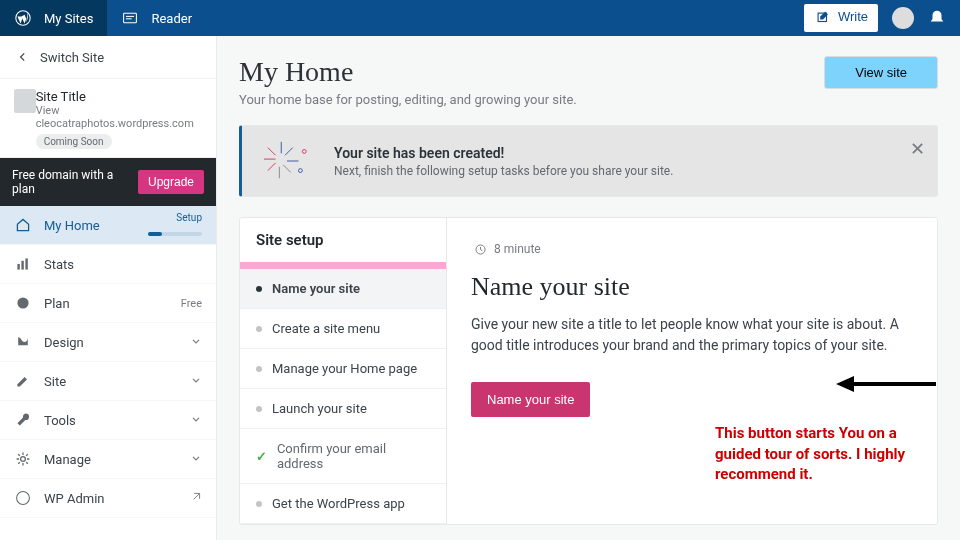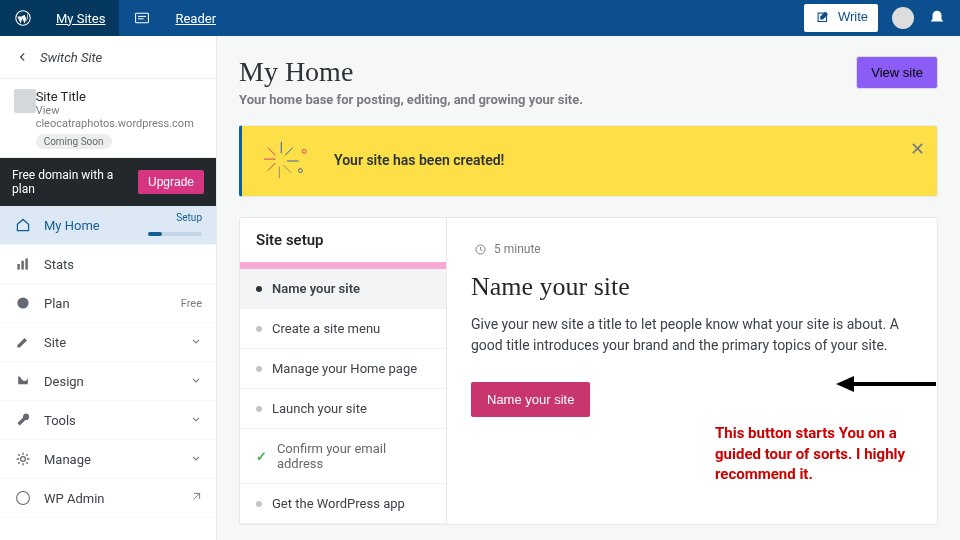--- a/index.html
+++ b/index.html
@@ -1,32 +1,32 @@
 <!DOCTYPE html>
 <html><head>
 <meta charset="utf-8">
 <style>
   * { box-sizing: border-box; margin: 0; padding: 0; }
   body { font-family: -apple-system, BlinkMacSystemFont, "Segoe UI", Roboto, sans-serif; font-size: 13px; color: #23282d; background: #f6f7f7; width: 960px; height: 540px; overflow: hidden; }
 
   
   .topbar { height: 36px; background: #0b4f8e; display: flex; align-items: center; color: #fff; }
   .topbar .left { display: flex; height: 100%; }
-  .topbar .tab { display: flex; align-items: center; gap: 24px; padding: 10px 14px; font-size: 13px; cursor: pointer; text-decoration: underline; }
+  .topbar .tab { display: flex; align-items: center; gap: 12px; padding: 10px 14px; font-size: 13px; cursor: pointer; }
   .topbar .tab.active { background: #05385e; }
   .topbar .spacer { flex: 1; }
   .write-btn { background: #fff; color: #0b4f8e; border: none; border-radius: 2px; padding: 5px 10px; font-size: 13px; display: flex; gap: 6px; margin-right: 14px; cursor: pointer; }
   .avatar { width: 22px; height: 22px; border-radius: 50%; background: #ddd; margin-right: 14px; }
   .bell { width: 18px; height: 18px; margin-right: 14px; }
 
   .shell { display: flex; height: calc(540px - 36px); }
 
   
   .sidebar { width: 217px; background: #fff; border-right: 1px solid #e9eaea; display: flex; flex-direction: column; font-size: 13px; overflow: hidden; }
-  .switch-row { display: flex; align-items: center; gap: 8px; padding: 12px 14px; border-bottom: 1px solid #f0f0f0; cursor: pointer; color: #3c434a; font-style: italic;}
+  .switch-row { display: flex; align-items: center; gap: 8px; padding: 12px 14px; border-bottom: 1px solid #f0f0f0; cursor: pointer; color: #3c434a;}
   .siteblock { padding: 10px 14px 8px; display: flex; gap: 0; border-bottom: 1px solid #f0f0f0; }
   .sitethumb { width: 24px; height: 24px; background: #d5d8db; border-radius: 2px; }
   .siteblock .title { font-size: 13px; color: #23282d; }
   .siteblock .url { font-size: 11px; color: #787c82; }
   .siteblock .badge { display: inline-block; font-size: 10px; background: #eceded; color: #646970; padding: 2px 8px; border-radius: 10px; margin-top: 4px; }
 
   .promo { background: #23282d; color: #fff; display: flex; justify-content: space-between; align-items: center; padding: 10px 12px; font-size: 12px; }
   .promo button { background: #d63681; color: #fff; border: none; border-radius: 2px; padding: 5px 10px; font-size: 12px; cursor: pointer; }
 
   .nav { flex: 1; }
@@ -38,24 +38,24 @@
   .nav .setup { position: absolute; right: 14px; top: 6px; font-size: 10px; color: #135e96; }
   .nav .prog { position: absolute; right: 14px; bottom: 8px; width: 54px; height: 4px; background: #c3d6e6; border-radius: 2px; }
   .nav .prog::before { content:''; position:absolute; left:0; top:0; width: 14px; height:4px; background:#135e96; border-radius:2px;}
 
   .ico { width: 18px; height: 18px; display: inline-flex; align-items: center; justify-content: center; }
 
   
   .main { flex: 1; padding: 20px 22px; overflow: auto; }
   .hdr { display: flex; align-items: flex-start; justify-content: space-between; margin-bottom: 18px; }
   .hdr h1 { font-family: Georgia, "Times New Roman", serif; font-size: 28px; font-weight: 400; color: #2c3338; }
-  .hdr p { color: #787c82; font-size: 13px; margin-top: 4px; font-weight: bold; }
-  .viewsite { background: #8b5cf6; border: 1px solid #dcdcde; border-radius: 3px; padding: 8px 14px; font-size: 13px; cursor: pointer; }
-
-  .banner { border: 1px solid #e7e8ea; border-left: 3px solid #135e96; background: #fde047; border-radius: 3px; padding: 12px 16px; display: flex; gap: 18px; align-items: center; margin-bottom: 20px; position: relative; }
+  .hdr p { color: #787c82; font-size: 13px; margin-top: 4px; }
+  .viewsite { background: #7dd3fc; border: 1px solid #dcdcde; border-radius: 3px; padding: 8px 30px; font-size: 13px; cursor: pointer; }
+
+  .banner { border: 1px solid #e7e8ea; border-left: 3px solid #135e96; background: #e5e5e5; border-radius: 3px; padding: 12px 16px; display: flex; gap: 18px; align-items: center; margin-bottom: 20px; position: relative; }
   .banner .fw { width: 58px; height: 46px; }
   .banner h3 { font-size: 14px; font-weight: 600; color: #2c3338; margin-bottom: 3px;}
   .banner p { font-size: 12px; color: #646970; }
   .banner .close { position: absolute; right: 12px; top: 12px; color: #787c82; cursor: pointer; font-size: 18px; }
 
   .card { background: #fff; border: 1px solid #e7e8ea; border-radius: 3px; display: flex; min-height: 290px; position: relative;}
   .steps { width: 207px; border-right: 1px solid #e7e8ea; }
   .steps-title { padding: 13px 16px; font-size: 15px; font-weight: 600; border-bottom: 7px solid #f9a8d4; }
   .step { display: flex; align-items: center; gap: 10px; padding: 12px 16px; font-size: 13px; color: #3c434a; border-bottom: 1px solid #f0f0f1; cursor: pointer; }
   .step.active { background: #f3f4f5; font-weight: 600; }
@@ -164,35 +164,35 @@
             <svg viewBox="0 0 20 20" width="16" height="16" fill="#646970">
               <circle cx="10" cy="10" r="7"></circle>
             </svg>
           </span>
         <span class="label">Plan</span>
         <span class="right">Free</span>
       </div>
       <div class="item">
         <span class="ico">
             <svg viewBox="0 0 20 20" width="16" height="16" fill="#646970">
-              <path d="M3 14l9-9 3 3-9 9H3z"></path>
-            </svg>
-          </span>
-        <span class="label">Site</span>
+              <path d="M4 4c4 0 4 6 8 6s4-6 4-6v10H4z"></path>
+            </svg>
+          </span>
+        <span class="label">Design</span>
         <span class="chev"><svg viewBox="0 0 20 20" width="12" height="12" fill="none" stroke="#787c82" stroke-width="2">
               <path d="M5 8l5 5 5-5"></path>
             </svg></span>
       </div>
       <div class="item">
         <span class="ico">
             <svg viewBox="0 0 20 20" width="16" height="16" fill="#646970">
-              <path d="M4 4c4 0 4 6 8 6s4-6 4-6v10H4z"></path>
-            </svg>
-          </span>
-        <span class="label">Design</span>
+              <path d="M3 14l9-9 3 3-9 9H3z"></path>
+            </svg>
+          </span>
+        <span class="label">Site</span>
         <span class="chev"><svg viewBox="0 0 20 20" width="12" height="12" fill="none" stroke="#787c82" stroke-width="2">
               <path d="M5 8l5 5 5-5"></path>
             </svg></span>
       </div>
       <div class="item">
         <span class="ico">
             <svg viewBox="0 0 20 20" width="16" height="16" fill="#646970">
               <path d="M14 2a4 4 0 0 0-4 5L3 14l3 3 7-7a4 4 0 0 0 1-8z"></path>
             </svg>
           </span>
@@ -254,20 +254,21 @@
                 <line x1="26" y1="28" x2="34" y2="36"></line>
                 <line x1="22" y1="30" x2="22" y2="42"></line>
               </g>
               <circle cx="44" cy="34" r="2" fill="none" stroke="#3858a8"></circle>
               <circle cx="48" cy="14" r="2" fill="none" stroke="#d6356c"></circle>
             </g>
           </svg>
       </span>
       <div>
         <h3>Your site has been created!</h3>
+        <p>Next, finish the following setup tasks before you share your site.</p>
       </div>
       <span class="close">✕</span>
     </div>
 
     <div class="card">
       <div class="steps">
         <div class="steps-title">Site setup</div>
         <div class="step active">
             <span class="dot"></span>
             <span>Name your site</span>
@@ -294,21 +295,21 @@
           </div>
       </div>
       <div class="detail">
         <div class="time">
           <span class="ico">
               <svg viewBox="0 0 20 20" width="13" height="13" fill="none" stroke="#787c82" stroke-width="1.5">
                 <circle cx="10" cy="10" r="7"></circle>
                 <path d="M10 6v4l3 2"></path>
               </svg>
             </span>
-          <span>5 minute</span>
+          <span>8 minute</span>
         </div>
         <h2>Name your site</h2>
         <p>Give your new site a title to let people know what your site is about. A good title introduces your brand and the primary topics of your site.</p>
         <button class="pinkbtn">Name your site</button>
       </div>
 
       <svg class="arrow" width="100" height="24" viewBox="0 0 100 24">
           <line x1="100" y1="12" x2="14" y2="12" stroke="#000" stroke-width="4"></line>
           <polygon points="0,12 18,4 18,20" fill="#000"></polygon>
         </svg>

